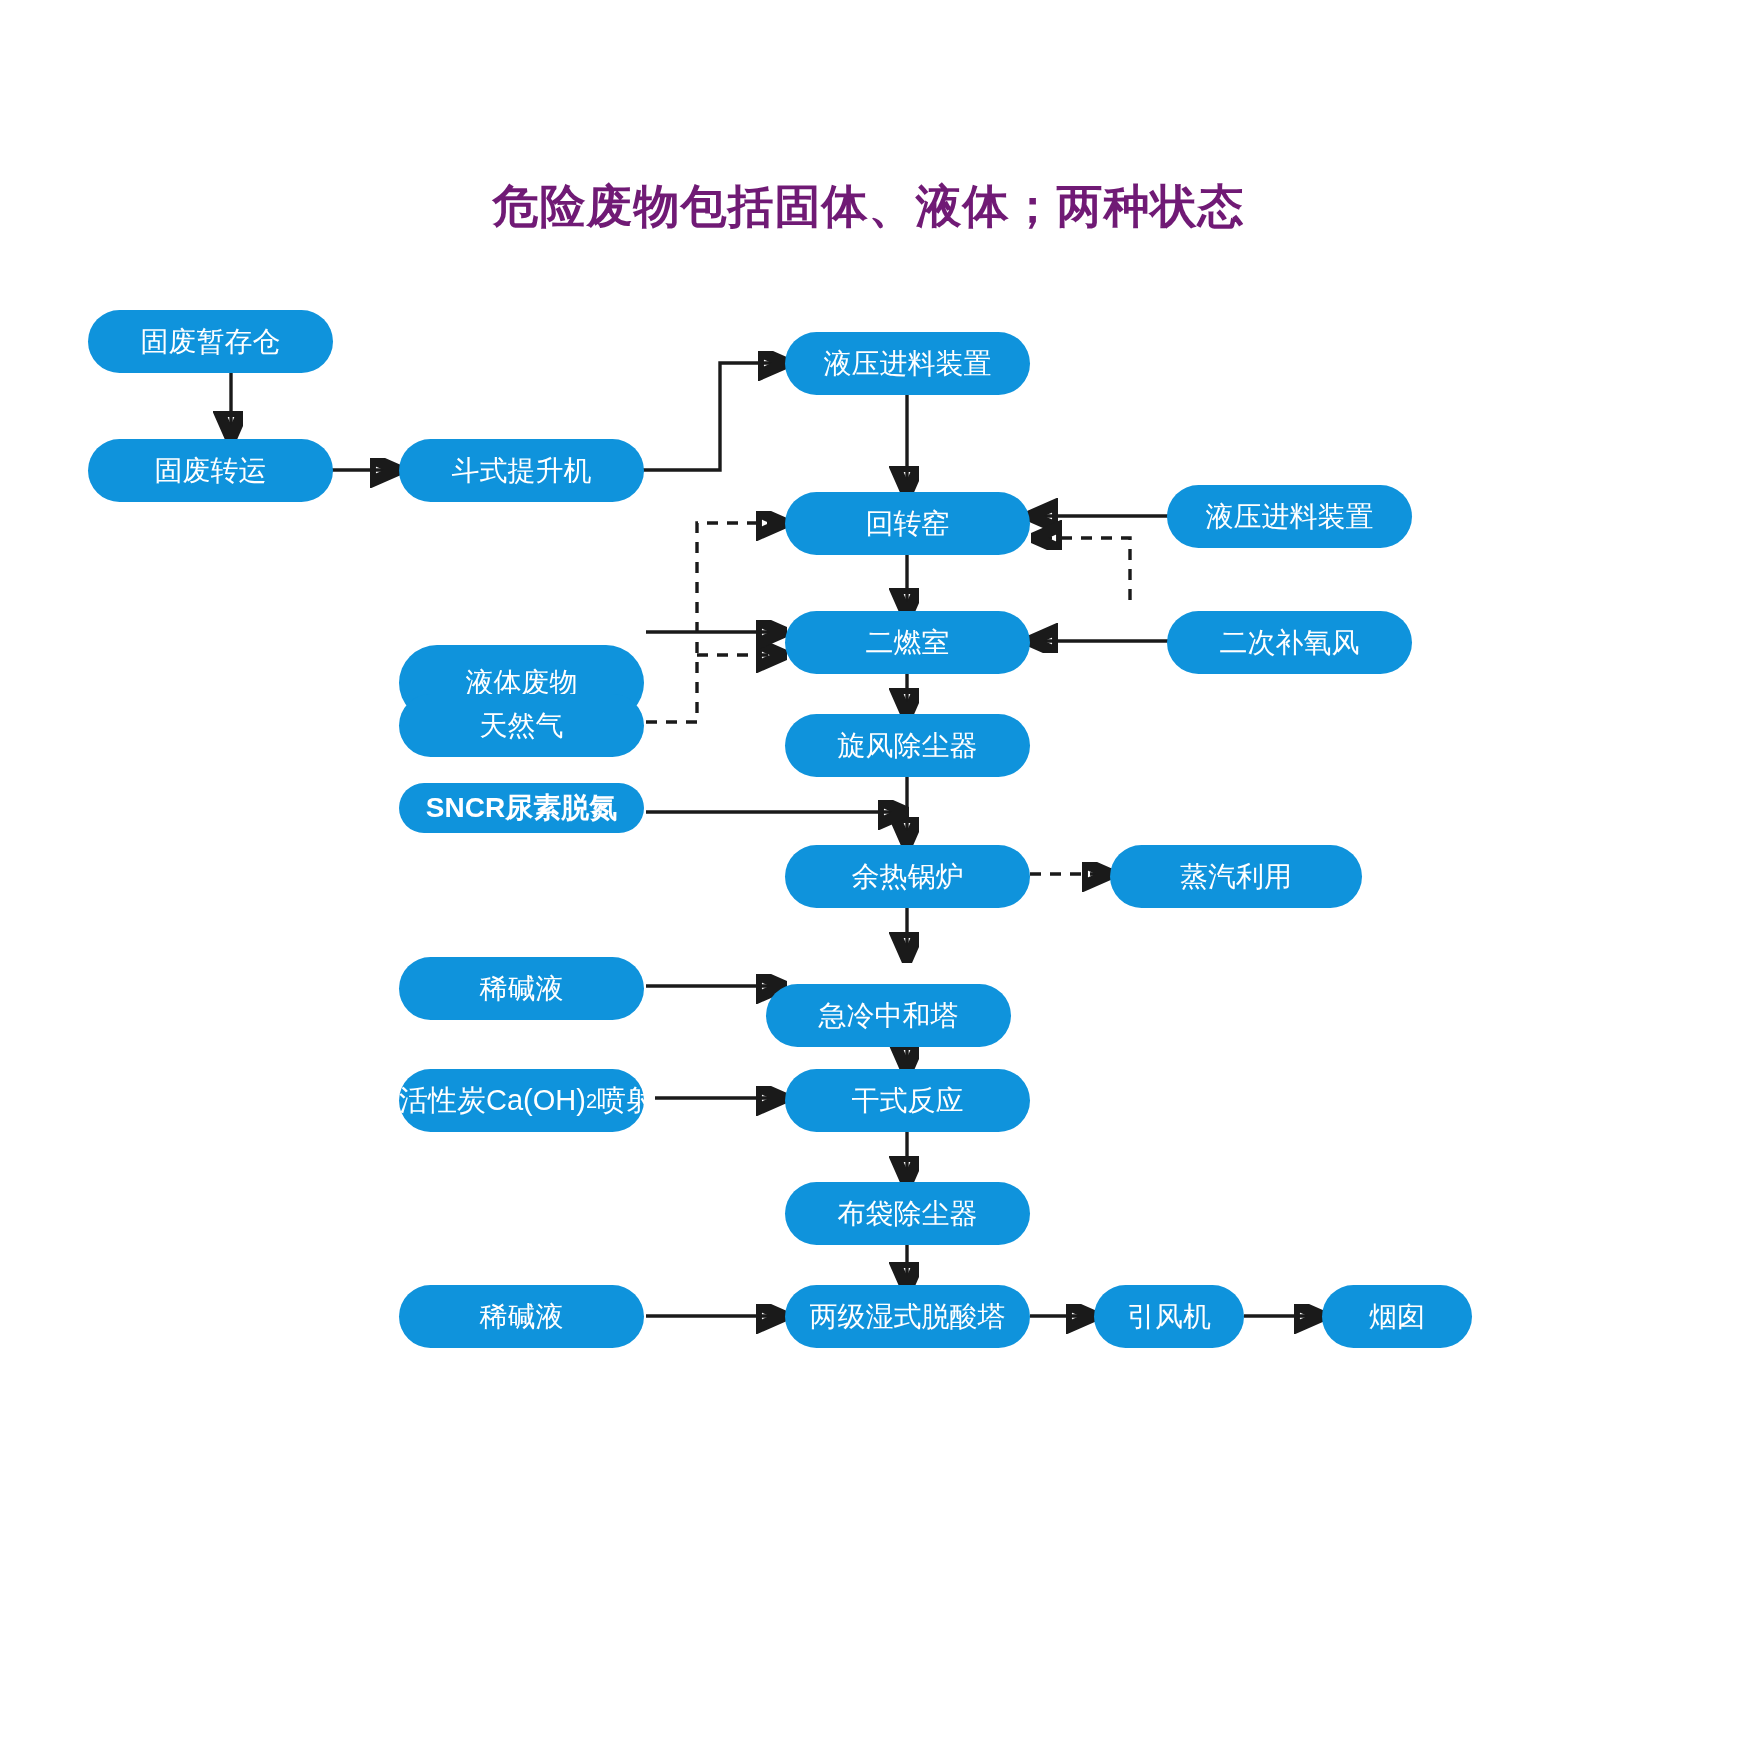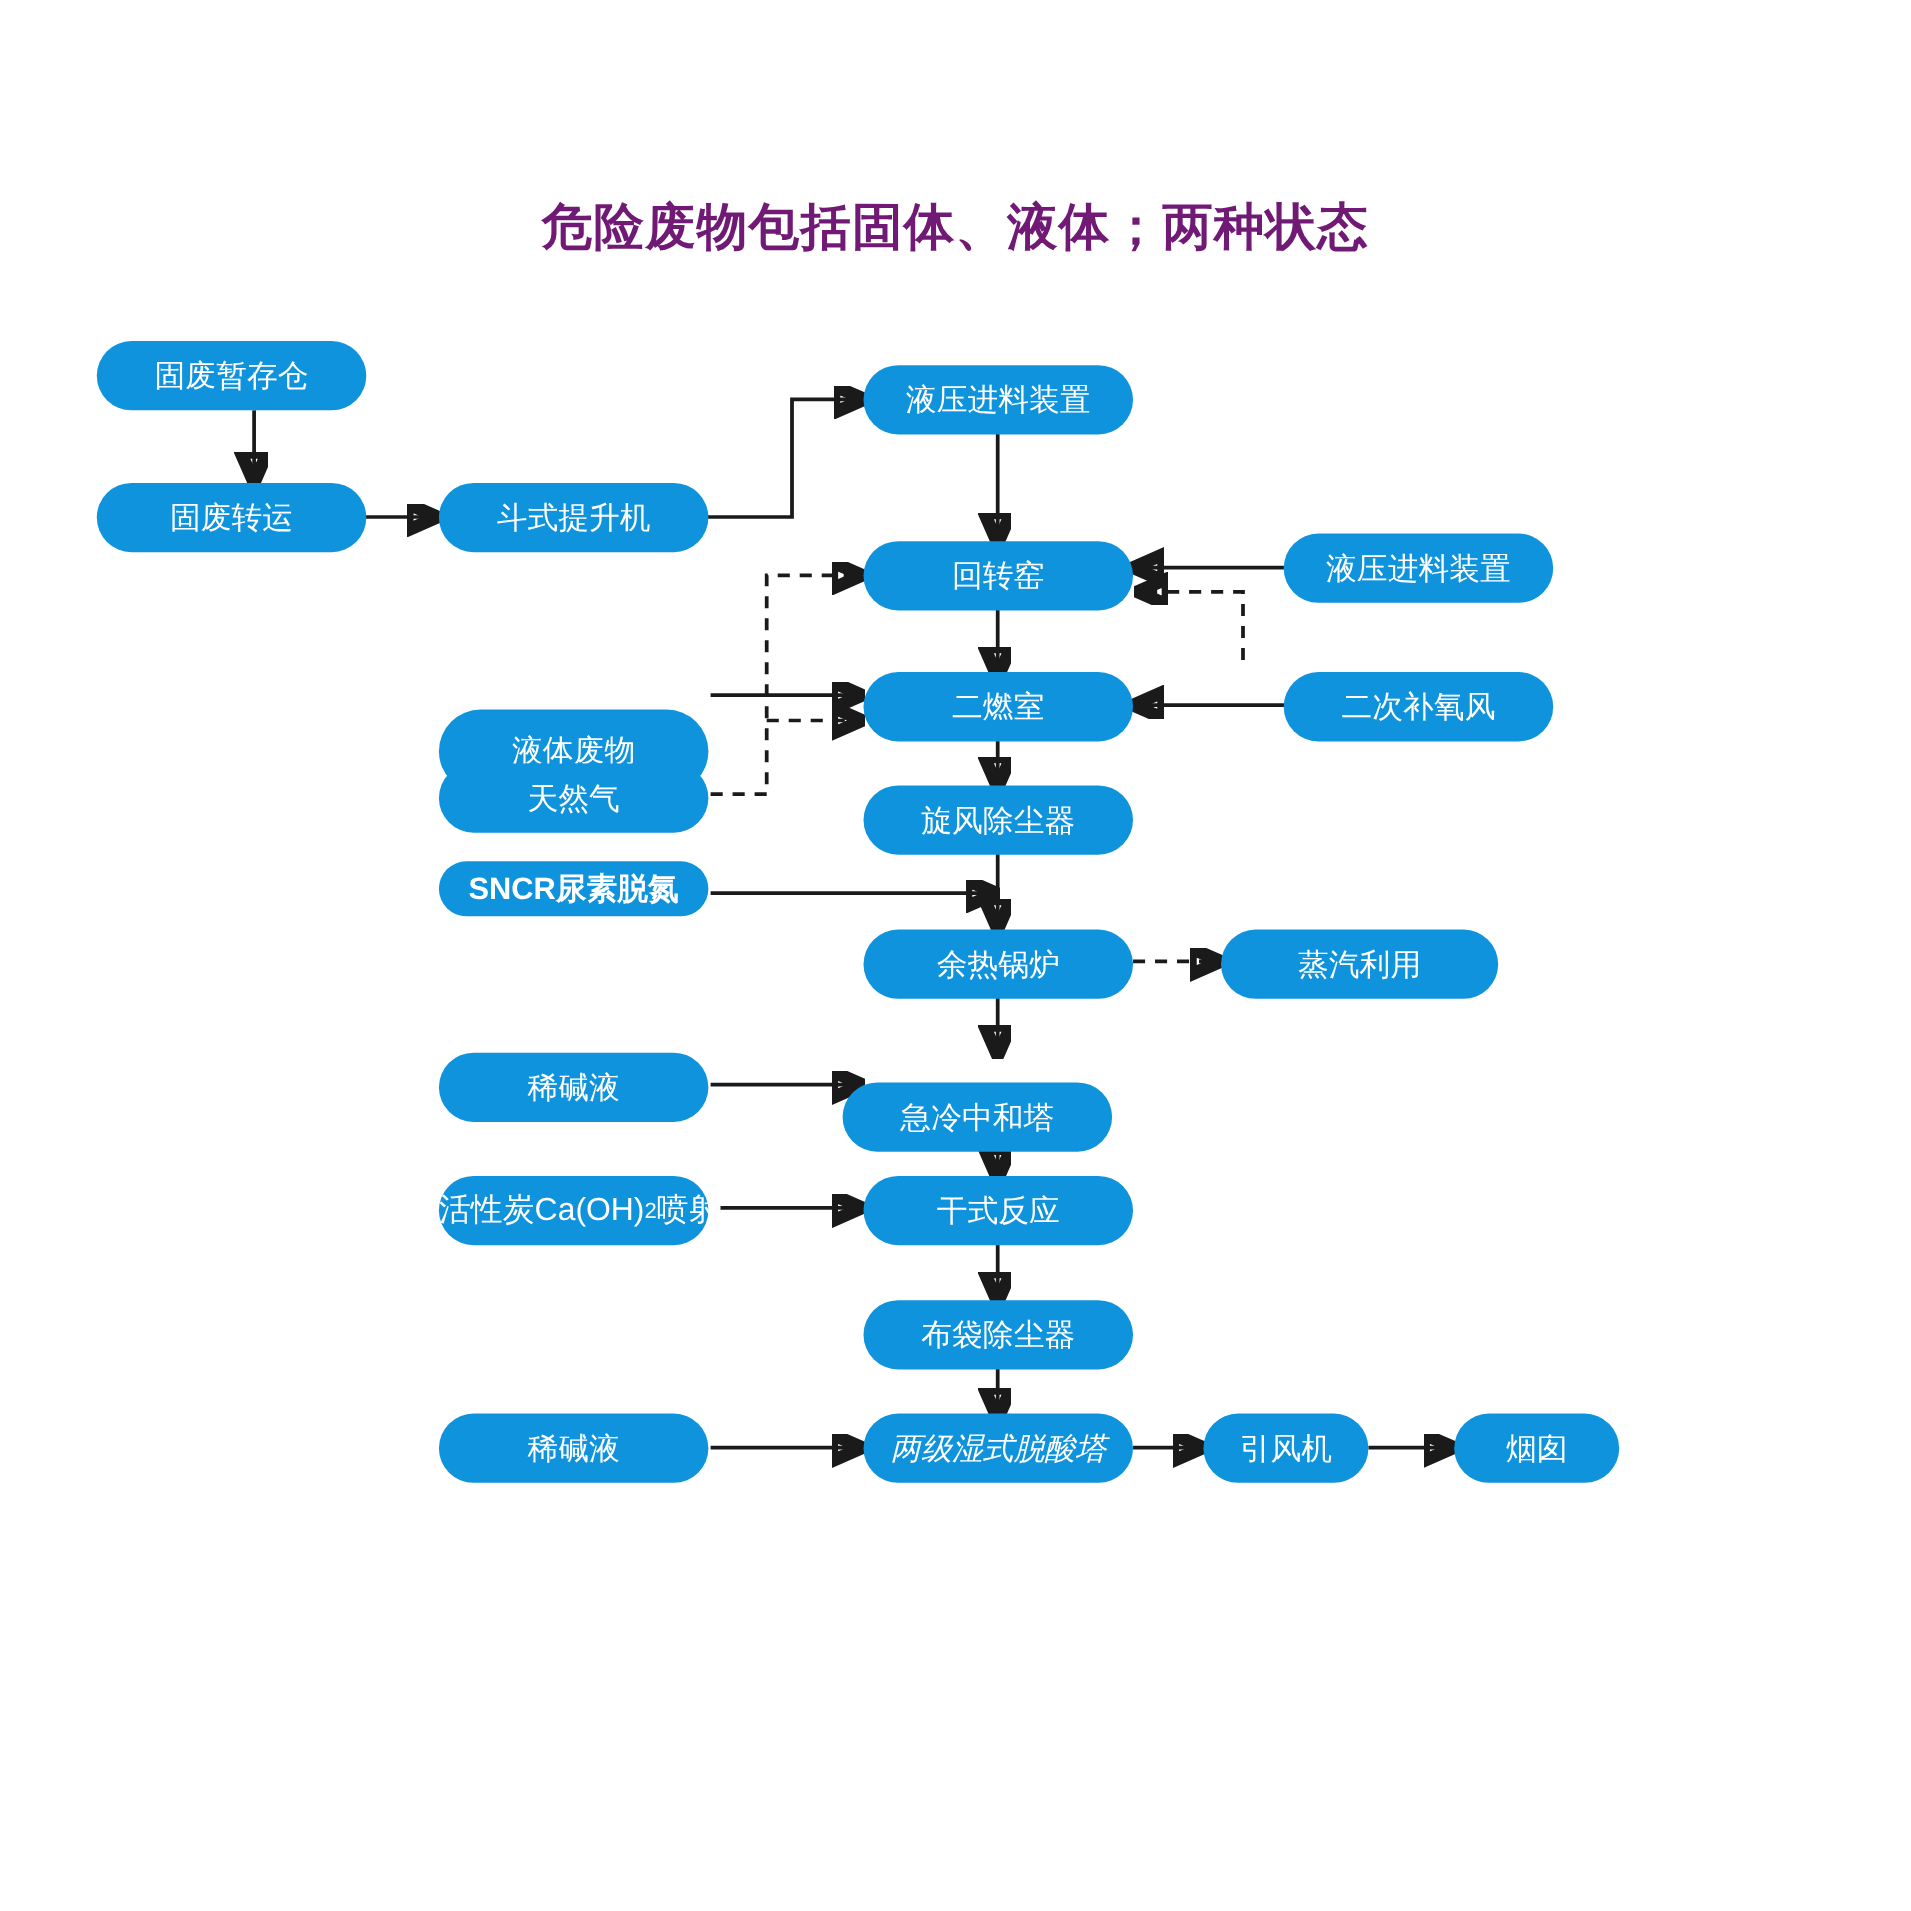--- a/index.html
+++ b/index.html
@@ -151,19 +151,19 @@
       <span class="sub">2</span>
       <span>喷射</span>
   </div>
 
   <div class="node" style="left:785px;top:1182px;width:245px;height:63px;">布袋除尘器</div>
 
   <div class="node" style="left:785px;top:1069px;width:245px;height:63px;">干式反应</div>
 
   <div class="node" style="left:399px;top:1285px;width:245px;height:63px;">稀碱液</div>
 
-  <div class="node" style="left:785px;top:1285px;width:245px;height:63px;font-style:italic;">两级湿式脱酸塔</div>
+  <div class="node" style="left:785px;top:1285px;width:245px;height:63px;">两级湿式脱酸塔</div>
 
   <div class="node" style="left:1094px;top:1285px;width:150px;height:63px;">引风机</div>
 
   <div class="node" style="left:1322px;top:1285px;width:150px;height:63px;">烟囱</div>
 
 </div>
 
 </body></html>

